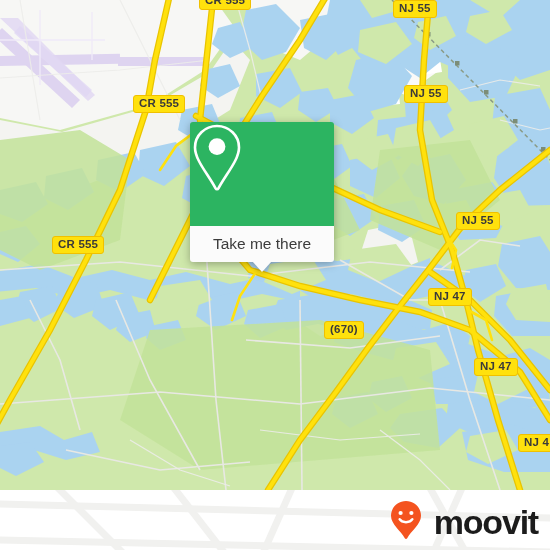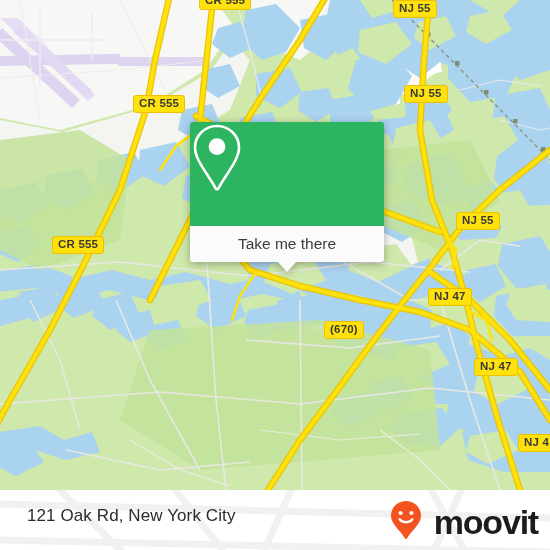--- a/index.html
+++ b/index.html
@@ -35,21 +35,21 @@
     white-space:nowrap;
     box-sizing:content-box;
     text-align:center;
     font-family:"Liberation Sans", sans-serif;
   }
 
   
   #popup{
     position:absolute;
     left:190px;top:122px;
-    width:194px;
+    width:144px;
     filter:drop-shadow(0 2px 4px rgba(0,0,0,.30));
   }
   #popup-body{
     background:#2cb461;
     height:104px;
     border-radius:3px 3px 0 0;
     display:flex;align-items:center;justify-content:center;
   }
   #popup-foot{
     position:relative;
@@ -338,21 +338,20 @@
         <path d="M160,0 L230,90"></path>
         <path d="M300,0 L260,90"></path>
         <path d="M420,0 L470,90"></path>
         <path d="M0,34 L550,48"></path>
         <path d="M0,70 L550,82"></path>
         <path d="M470,0 L430,90"></path>
       </g>
     </svg>
   </div>
 
-  <div id="address">121 Oak Rd, New York City</div>
 
   <div id="brand">
     <span>
       <svg width="32" height="40" viewBox="0 0 32 40" xmlns="http://www.w3.org/2000/svg">
         <path d="M16 1 C7.7 1 1 7.6 1 15.8 C1 24.4 11 31 14.8 38.2 C15.3 39.2 16.7 39.2 17.2 38.2 C21 31 31 24.4 31 15.8 C31 7.6 24.3 1 16 1 Z" fill="#f4531f"></path>
         <circle cx="10.6" cy="13" r="2.1" fill="#ffffff"></circle>
         <circle cx="21.4" cy="13" r="2.1" fill="#ffffff"></circle>
         <path d="M9.6 19.2 C12 23.2 20 23.2 22.4 19.2" fill="none" stroke="#ffffff" stroke-width="2.4" stroke-linecap="round"></path>
       </svg>
     </span>

